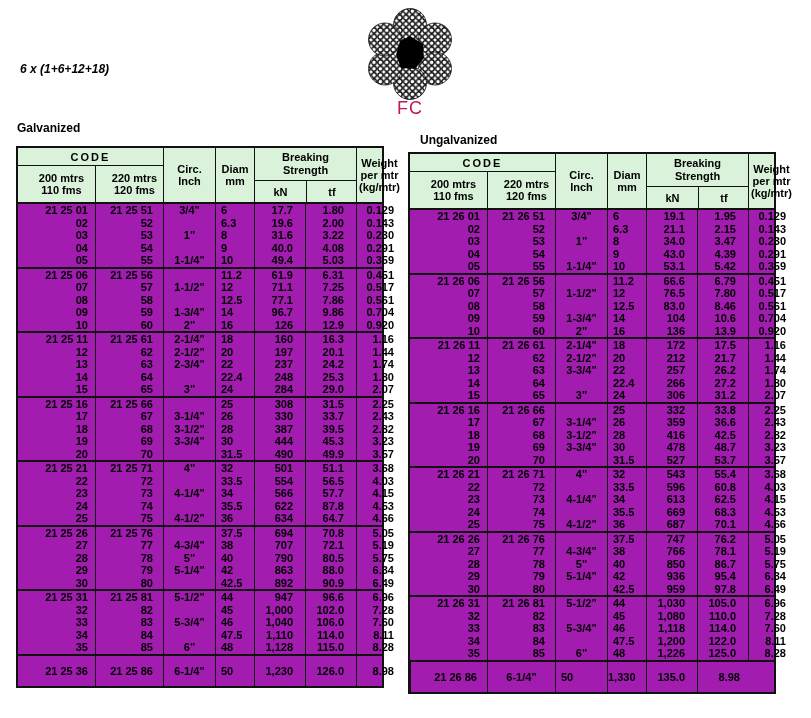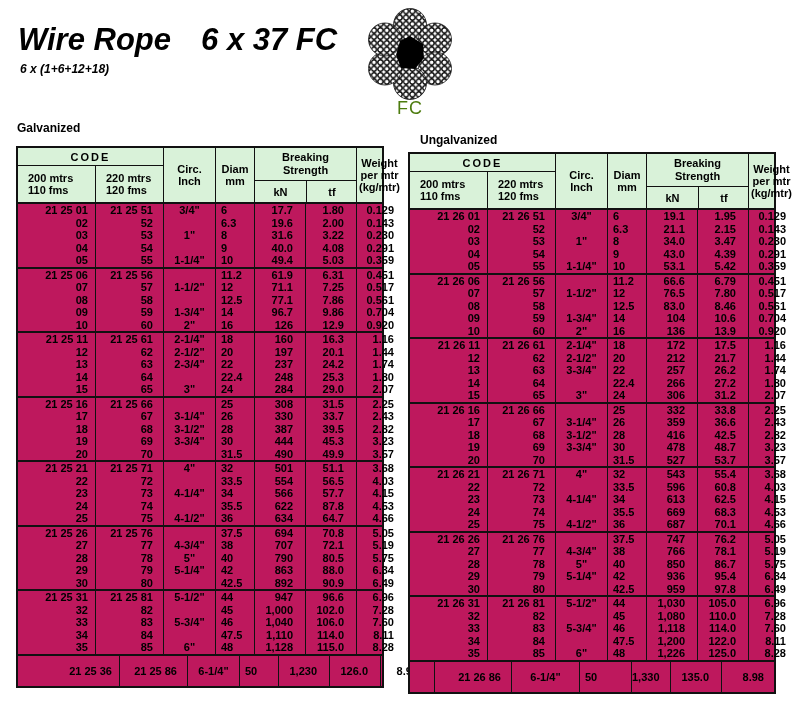--- a/index.html
+++ b/index.html
@@ -8,71 +8,68 @@
           font-family:"Liberation Sans", sans-serif; color:#000; overflow:hidden; }
 
   .title { position:absolute; left:18px; top:22px; font-size:31px; font-weight:bold;
            font-style:italic; white-space:nowrap; }
   .title .t2 { margin-left:30px; }
   .subtitle { position:absolute; left:20px; top:62px; font-size:12px; font-weight:bold;
               font-style:italic; }
 
   .rope { position:absolute; left:358px; top:8px; width:104px; height:92px; }
   .fc-label { position:absolute; left:358px; top:98px; width:104px; text-align:center;
-              font-size:18px; color:#4d7c0f; letter-spacing:1px; }
+              font-size:18px; color:#be185d; letter-spacing:1px; }
 
   .tbl-label { position:absolute; font-size:12px; font-weight:bold; }
   .lab-left  { left:17px;  top:121px; }
   .lab-right { left:420px; top:133px; }
 
-  .wtable { position:absolute; width:368px; border:2px solid #111; background:#be185d; }
+  .wtable { position:absolute; width:368px; border:2px solid #111; background:#a21caf; }
   .wtable.t-left  { left:16px;  top:146px; }
   .wtable.t-right { left:408px; top:152px; }
 
   .hdr { height:56px; background:#d9f2d9; display:grid;
          grid-template-columns:145px 52px 39px 102px 46px;
          border-bottom:2px solid #111; font-size:11px; font-weight:bold; }
   .b-l { border-left:1px solid #111; }
   .h-code { display:flex; flex-direction:column; }
   .h-code-top { height:18px; border-bottom:1px solid #111; display:flex;
                 align-items:center; justify-content:center; letter-spacing:2px; }
   .h-code-bot { flex:1; display:grid; grid-template-columns:77px 68px; }
   .h-sub { display:flex; flex-direction:column; justify-content:center;
-           padding-left:10px; line-height:12px; }
+           padding-left:10px; line-height:12px;align-items:center; }
   .h-cell { display:flex; flex-direction:column; justify-content:center;
             align-items:center; line-height:12px; text-align:center; }
   .h-break { display:flex; flex-direction:column; }
   .h-break-top { height:33px; border-bottom:1px solid #111; display:flex;
                  flex-direction:column; justify-content:center; align-items:center;
                  line-height:13px; }
   .h-break-bot { flex:1; display:grid; grid-template-columns:51px 51px; }
   .h-unit { display:flex; align-items:center; justify-content:center; }
 
   .block { display:grid; grid-template-columns:77px 68px 52px 39px 51px 51px 46px;
            border-bottom:2px solid #111; }
-  .block:last-child { border-bottom:none;padding-left:24px; }
+  .block:last-child { border-bottom:none; }
   .cell { height:12.5px; line-height:12.5px; font-size:11px; font-weight:bold;
           white-space:nowrap; overflow:visible; }
   .c0 { text-align:right;  padding-right:7px;  }
   .c1 { border-left:1px solid #111; text-align:right;  padding-right:10px; }
   .c2 { border-left:1px solid #111; text-align:center; }
   .c3 { border-left:1px solid #111; text-align:left;   padding-left:5px;  }
   .c4 { border-left:1px solid #111; text-align:right;  padding-right:12px; }
   .c5 { border-left:1px solid #111; text-align:right;  padding-right:12px; }
   .c6 { border-left:1px solid #111; text-align:right;  padding-right:8px;  }
   .single .cell { height:auto; padding-top:9px; padding-bottom:9px; }
 </style>
 </head>
 <body>
 
 <div class="page">
 
-  <div class="title">
-    <span>Wire Rope</span><span class="t2">6 x 37 FC</span>
-  </div>
   <div class="subtitle">6 x (1+6+12+18)</div>
 
   <div class="rope">
     <svg width="104" height="92" viewBox="0 0 104 92" xmlns="http://www.w3.org/2000/svg">
       <defs>
         <pattern id="wires" width="6.4" height="6.4" patternUnits="userSpaceOnUse">
           <rect width="6.4" height="6.4" fill="#fff"></rect>
           <circle cx="3.2" cy="3.2" r="2.5" fill="#fff" stroke="#000" stroke-width="1.3"></circle>
         </pattern>
       </defs>

